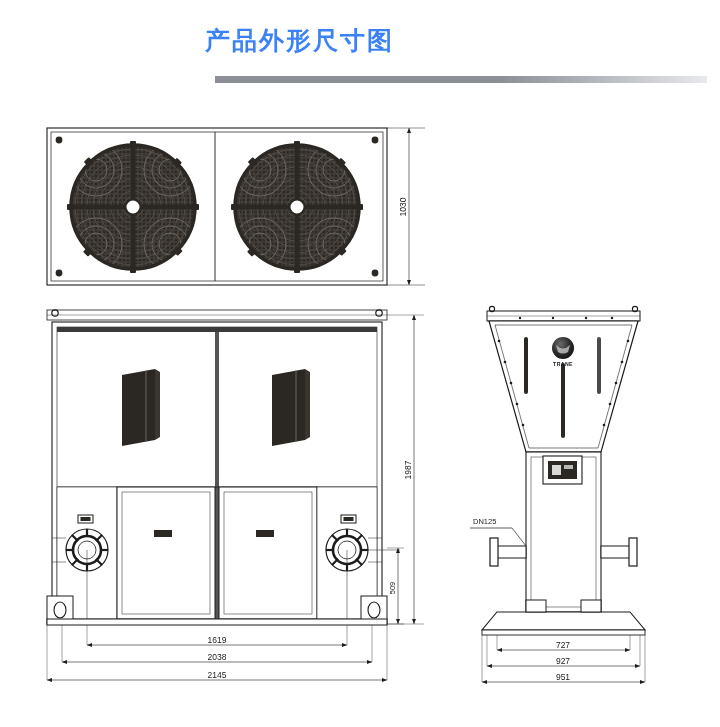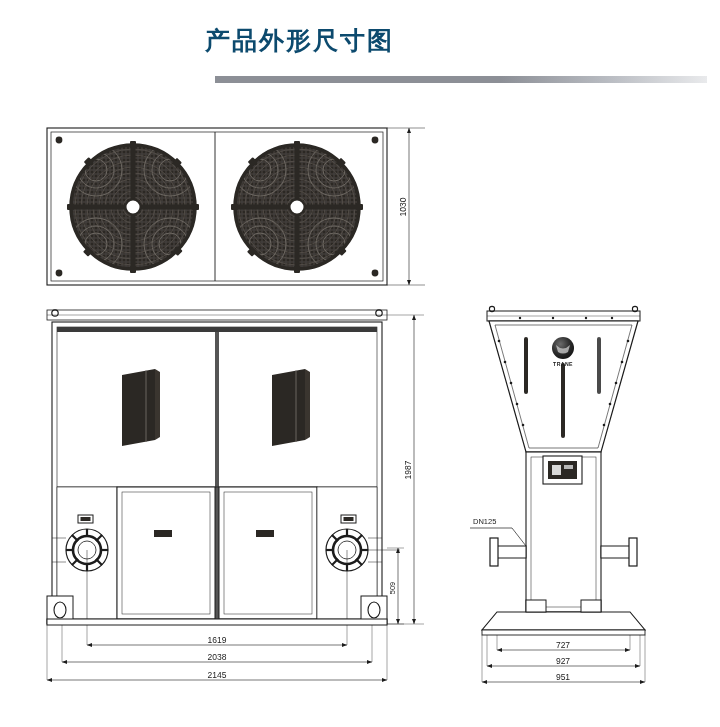--- a/index.html
+++ b/index.html
@@ -22,21 +22,21 @@
     width: 720px;
     height: 100px;
   }
   #page-title {
     position: absolute;
     left: 205px;
     top: 24px;
     font-size: 25px;
     font-weight: bold;
     letter-spacing: 2px;
-    color: #0c4a6e;
+    color: #3b82f6;
     white-space: nowrap;
     font-family: "DejaVu Sans", sans-serif;
   }
   #title-rule {
     position: absolute;
     left: 215px;
     top: 76px;
     width: 492px;
     height: 7px;
     background: linear-gradient(to right, #8c8f96 0%, #8c8f96 58%, #b9bcc2 80%, #e9eaec 100%);

